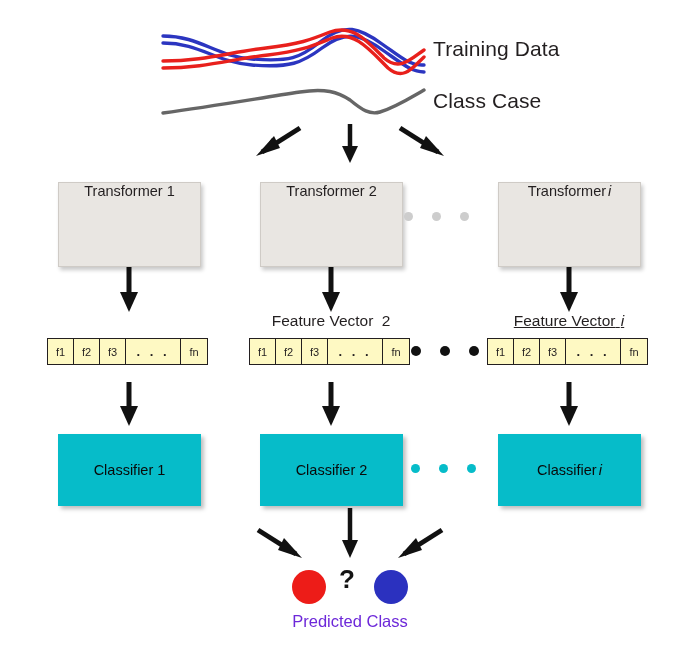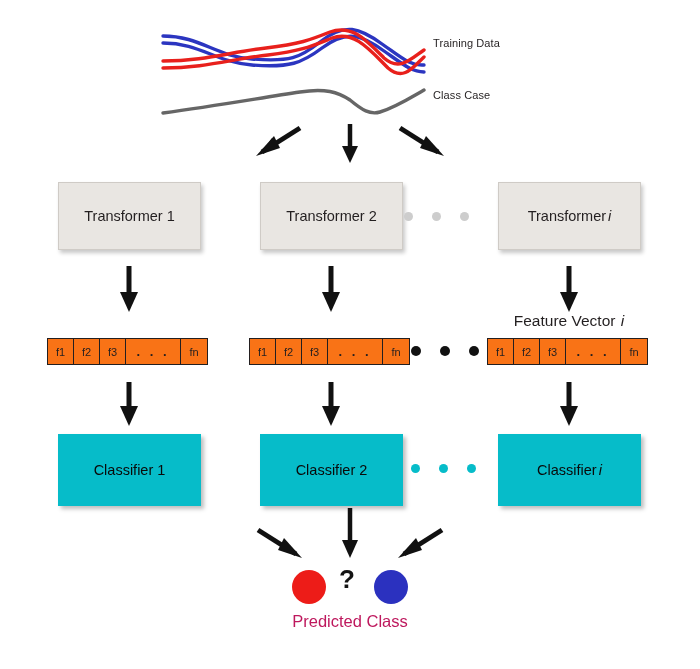--- a/index.html
+++ b/index.html
@@ -23,45 +23,44 @@
 
   
   #curves-svg {
     position: absolute;
     left: 0; top: 0;
     width: 700px; height: 140px;
   }
 
   .side-label {
     position: absolute;
-    font-size: 11px;
+    font-size: 21px;
     color: #231f20;
     white-space: nowrap;
     letter-spacing: 0.1px;
   }
   #training-data-label { left: 433px; top: 37px; }
   #unseen-case-label  { left: 433px; top: 89px; }
 
   
   #arrows-svg {
     position: absolute;
     left: 0; top: 0;
     width: 700px; height: 669px;
     pointer-events: none;
   }
 
   
   .transformer-box {
     position: absolute;
-    height: 68px;
+    height: 85px;
     background: #e9e6e2;
     border: 1px solid #cfcbc6;
     box-shadow: 2px 3px 4px rgba(0,0,0,0.22);
     display: flex;
-    align-items: center;
     justify-content: center;
     font-size: 14.5px;
     color: #231f20;
     box-sizing: border-box;
   }
   .transformer-box .em { font-style: italic; padding-left: 2px; }
 
   
   .fv-title {
     position: absolute;
@@ -71,21 +70,21 @@
     text-align: center;
   }
   .fv-title .em { font-style: italic; padding-left: 1px; }
 
   .fv-row {
     position: absolute;
     height: 27px;
     display: flex;
     box-sizing: border-box;
     border: 1.6px solid #231f20;
-    background: #f97316;
+    background: #fef9c3;
     align-items: center;
   }
   .fv-cell {
     border-right: 1.6px solid #231f20;
     display: flex;
     align-items: center;
     justify-content: center;
     font-size: 11px;
     color: #231f20;
     box-sizing: border-box;
@@ -140,21 +139,21 @@
     font-weight: bold;
     color: #141414;
     line-height: 1;
   }
   #predicted-class-label {
     position: absolute;
     left: 0; right: 0;
     top: 612px;
     text-align: center;
     font-size: 16.5px;
-    color: #be185d;
+    color: #6d28d9;
   }
 </style>
 </head>
 <body>
 
 <div id="stage">
 
   <svg id="curves-svg" viewBox="0 0 700 140" xmlns="http://www.w3.org/2000/svg">
 
     <path d="M163,36 C200,36 215,56 252,59 C290,62 300,58 320,42 C345,22 360,28 382,44 C402,58 410,66 424,65" fill="none" stroke="#2b35c0" stroke-width="3.4" stroke-linecap="round"></path>
@@ -252,35 +251,39 @@
   </div>
 
   <div class="fv-row" id="fv-row-1" style="left:47px; top:338px;">
     <span class="fv-cell narrow">f1</span>
     <span class="fv-cell narrow">f2</span>
     <span class="fv-cell narrow">f3</span>
     <span class="fv-cell wide">. . .</span>
     <span class="fv-cell narrow">fn</span>
   </div>
 
+  <div class="fv-title" style="left:246px; top:312px; width:170px;">
+    <span>Feature Vector</span>
+    <span style="padding-left:4px;">2</span>
+  </div>
   <div class="fv-row" id="fv-row-2" style="left:249px; top:338px;">
     <span class="fv-cell narrow">f1</span>
     <span class="fv-cell narrow">f2</span>
     <span class="fv-cell narrow">f3</span>
     <span class="fv-cell wide">. . .</span>
     <span class="fv-cell narrow">fn</span>
   </div>
 
   <div class="dots black" id="feature-vector-dots" style="left:411px; top:346px;">
     <span class="dot"></span>
     <span class="dot"></span>
     <span class="dot"></span>
   </div>
 
-  <div class="fv-title" style="left:484px; top:312px; width:170px;">
+  <div class="fv-title" style="left:484px; top:312px; width:170px;text-decoration:underline;">
     <span>Feature Vector</span>
     <span class="em">i</span>
   </div>
   <div class="fv-row" id="fv-row-i" style="left:487px; top:338px;">
     <span class="fv-cell narrow">f1</span>
     <span class="fv-cell narrow">f2</span>
     <span class="fv-cell narrow">f3</span>
     <span class="fv-cell wide">. . .</span>
     <span class="fv-cell narrow">fn</span>
   </div>

